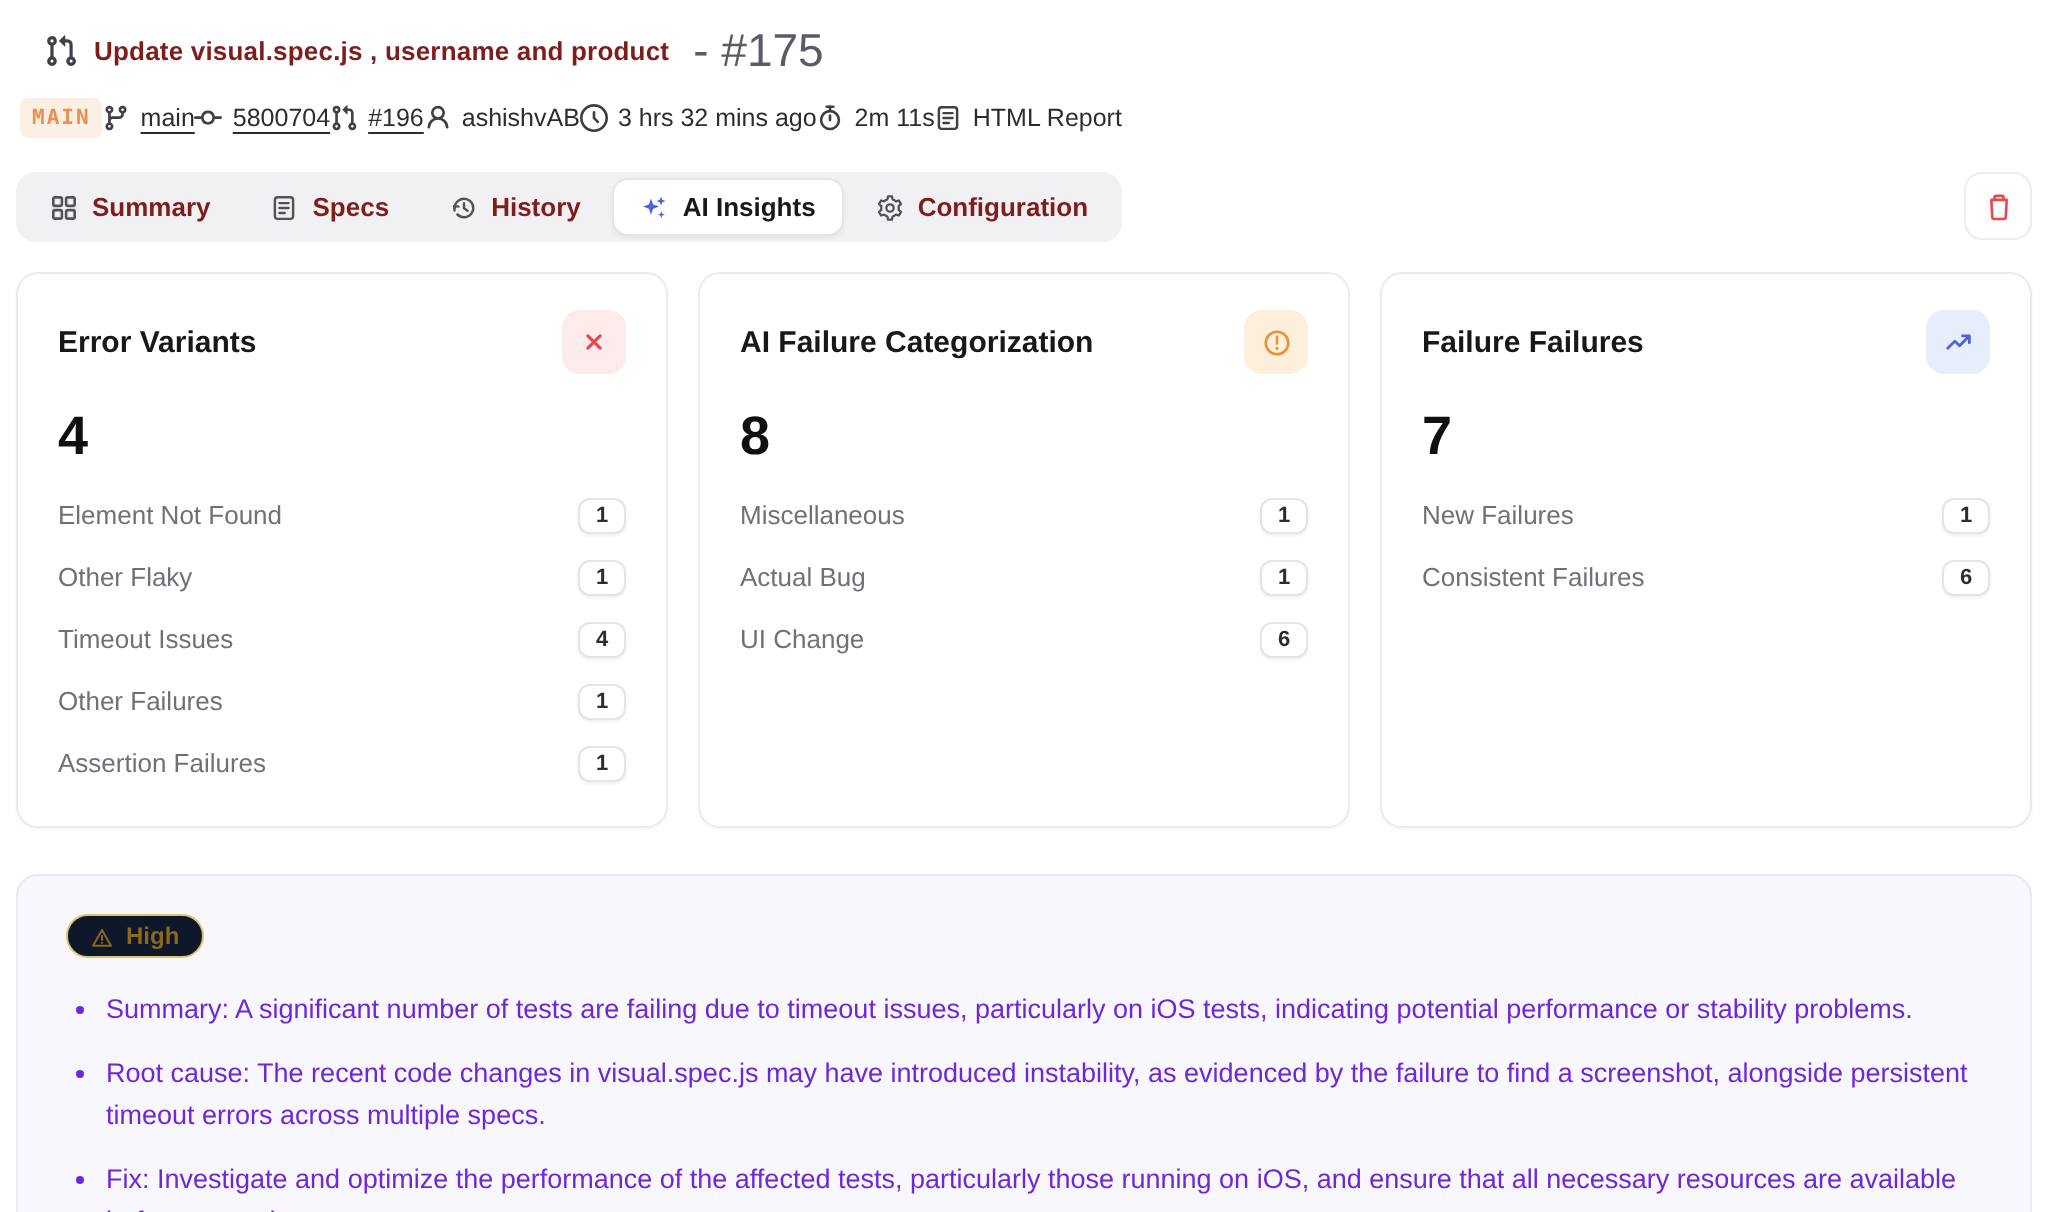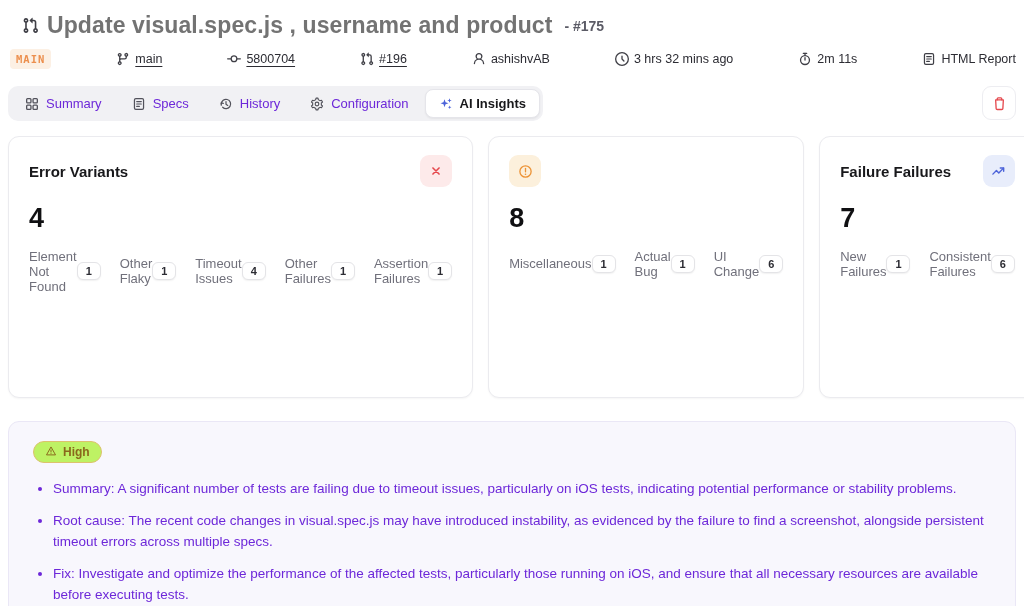--- a/index.html
+++ b/index.html
@@ -8,43 +8,43 @@
     font-family: "Liberation Sans", "DejaVu Sans", sans-serif;
     color: #18181b;
     -webkit-font-smoothing: antialiased;
   }
   .page { width: 1024px; min-height: 606px; padding: 8px 8px 10px; }
 
   
   .title-row { display: flex; align-items: center; gap: 8px; margin: 4px 0 0 14px; }
   .title-row svg { display: block; }
   .pr-title-icon { color: #3f3f46; display: flex; }
-  .page-title { font-size: 23px; font-weight: 700; color: #737373; letter-spacing: .1px; }
-  .run-number { font-size: 14px; font-weight: 700; color: #5b5b66; margin-left: 4px; }
-
-  .meta-row { display: flex; align-items: center; gap: 15px; margin: 10px 0 0 2px; justify-content: space-between; }
+  .page-title { font-size: 13px; font-weight: 700; color: #7f1d1d; letter-spacing: .1px; }
+  .run-number { font-size: 23px; font-weight: 400; color: #5b5b66; margin-left: 4px; }
+
+  .meta-row { display: flex; align-items: center; margin: 10px 0 0 2px; }
   .meta-item { display: flex; align-items: center; gap: 5px; font-size: 12.5px; color: #2c2c33; }
   .meta-item .mi { color: #3f3f46; display: flex; }
   .meta-link { text-decoration: underline; text-underline-offset: 2.5px; text-decoration-thickness: 1px; cursor: pointer; }
   .env-badge {
     font-family: "DejaVu Sans Mono", "Liberation Mono", monospace;
     font-size: 10.5px; font-weight: 700; letter-spacing: 1px;
     color: #ec8f4e; background: #fcf0e4; border-radius: 4px; padding: 4px 6px;
   }
 
   
   .tab-strip { display: flex; align-items: flex-start; justify-content: space-between; margin-top: 17px; }
   .tabbar {
     display: inline-flex; align-items: center; gap: 2px;
     background: #f1f1f4; border-radius: 10px; padding: 3px;
   }
   .tab {
     display: flex; align-items: center; gap: 7px; border: 1px solid transparent;
     background: transparent; border-radius: 8px; padding: 6px 13px;
-    font-family: inherit; font-size: 13px; font-weight: 400; color: #6d28d9; cursor: pointer;
+    font-family: inherit; font-size: 13px; font-weight: 700; color: #7f1d1d; cursor: pointer;
   }
   .tab .t-ic { display: flex; color: #52525b; }
   .tab.active {
     background: #fff; border-color: #e5e5ea; color: #18181b; font-weight: 600;
     box-shadow: 0 1px 2px rgba(0,0,0,.06);
   }
   .tab.active .t-ic.sparkle { color: #4c63d9; }
   .delete-btn {
     width: 34px; height: 34px; border: 1px solid #ededf1; background: #fff; border-radius: 9px;
     display: flex; align-items: center; justify-content: center; color: #e5484d; cursor: pointer;
@@ -57,41 +57,41 @@
     padding: 18px 20px 16px; box-shadow: 0 1px 2px rgba(0,0,0,.04);
     min-height: 262px;
   }
   .card-head { display: flex; align-items: center; justify-content: space-between; }
   .card-title { font-size: 15px; font-weight: 600; color: #18181b; }
   .card-icon { width: 32px; height: 32px; border-radius: 9px; display: flex; align-items: center; justify-content: center; }
   .ci-red   { background: #fdeaea; color: #e5484d; }
   .ci-amber { background: #fcf0dc; color: #ec9235; }
   .ci-blue  { background: #e8edfb; color: #4c63d9; }
   .card-total { font-size: 27px; font-weight: 700; color: #101012; margin: 16px 0 8px; }
-  .card-list { display: flex; flex-direction: row; gap: 19px; }
+  .card-list { display: flex; flex-direction: column; }
   .c-row { display: flex; align-items: center; justify-content: space-between; padding: 6.5px 0; }
   .c-row-label { font-size: 13px; color: #70707b; }
   .count-badge {
     min-width: 24px; text-align: center; font-size: 11px; font-weight: 600; color: #2c2c33;
     background: #fff; border: 1px solid #e4e4e7; border-radius: 6px; padding: 2px 6px;
     box-shadow: 0 1px 1.5px rgba(0,0,0,.06);
   }
 
   
   .insights {
     margin-top: 23px; background: #f8f7fd; border: 1px solid #eae7f6; border-radius: 11px;
     padding: 19px 24px 18px;
   }
   .insights-head { display: flex; align-items: center; justify-content: space-between; }
   .insights-title { display: flex; align-items: center; gap: 9px; color: #6c3bd6; }
   .insights-title .sp { display: flex; color: #6c3bd6; }
   .insights-title h2 { font-size: 16px; font-weight: 700; }
   .severity-badge {
-    display: flex; align-items: flex-start; gap: 6px;
-    background: #bef264; border: 1px solid #dcc26d; color: #8a681c;
+    display: flex; align-items: flex-end; gap: 6px;
+    background: #0f172a; border: 1px solid #dcc26d; color: #8a681c;
     border-radius: 999px; padding: 3px 11px; font-size: 12px; font-weight: 600;
   }
   .insights-list { margin: 16px 0 0 20px; }
   .insights-list li { font-size: 13.5px; color: #6d28d9; line-height: 1.55; margin-bottom: 11px; }
   .insights-list li:last-child { margin-bottom: 2px; }
 </style>
 </head>
 <body>
 
 <div class="page">
@@ -204,38 +204,38 @@
       <button class="tab">
         <span class="t-ic">
           <svg width="14" height="14" viewBox="0 0 16 16" fill="none" stroke="currentColor" stroke-width="1.4" stroke-linecap="round" stroke-linejoin="round">
               <path d="M2.7 8a5.3 5.3 0 1 1 1.5 3.7"></path>
               <path d="M2.6 9.4 2.4 6.8l2.5.4"></path>
               <path d="M8 5.2v3l2 1.4"></path>
             </svg>
         </span>
         <span>History</span>
       </button>
+      <button class="tab active">
+        <span class="t-ic sparkle">
+          <svg width="14" height="14" viewBox="0 0 16 16" fill="currentColor">
+              <path d="M6.3 2.6 7.5 6l3.4 1.2L7.5 8.4 6.3 11.8 5.1 8.4 1.7 7.2 5.1 6Z"></path>
+              <path d="M12 1.4l.7 1.9 1.9.7-1.9.7-.7 1.9-.7-1.9-1.9-.7 1.9-.7Z"></path>
+              <path d="M12.2 9.8l.55 1.45 1.45.55-1.45.55-.55 1.45-.55-1.45-1.45-.55 1.45-.55Z"></path>
+            </svg>
+        </span>
+        <span>AI Insights</span>
+      </button>
       <button class="tab">
         <span class="t-ic">
           <svg width="14" height="14" viewBox="0 0 16 16" fill="none" stroke="currentColor" stroke-width="1.3" stroke-linecap="round" stroke-linejoin="round">
               <circle cx="8" cy="8" r="2.1"></circle>
               <path d="M13 8c0-.4 0-.8-.1-1.1l1.4-1.1-1.2-2.1-1.7.5c-.6-.5-1.2-.9-1.9-1.1L9.1 1.3H6.9L6.5 3.1c-.7.2-1.3.6-1.9 1.1l-1.7-.5-1.2 2.1 1.4 1.1C3 7.2 3 7.6 3 8s0 .8.1 1.1l-1.4 1.1 1.2 2.1 1.7-.5c.6.5 1.2.9 1.9 1.1l.4 1.8h2.2l.4-1.8c.7-.2 1.3-.6 1.9-1.1l1.7.5 1.2-2.1-1.4-1.1c.1-.3.1-.7.1-1.1Z"></path>
             </svg>
         </span>
         <span>Configuration</span>
-      </button>
-      <button class="tab active">
-        <span class="t-ic sparkle">
-          <svg width="14" height="14" viewBox="0 0 16 16" fill="currentColor">
-              <path d="M6.3 2.6 7.5 6l3.4 1.2L7.5 8.4 6.3 11.8 5.1 8.4 1.7 7.2 5.1 6Z"></path>
-              <path d="M12 1.4l.7 1.9 1.9.7-1.9.7-.7 1.9-.7-1.9-1.9-.7 1.9-.7Z"></path>
-              <path d="M12.2 9.8l.55 1.45 1.45.55-1.45.55-.55 1.45-.55-1.45-1.45-.55 1.45-.55Z"></path>
-            </svg>
-        </span>
-        <span>AI Insights</span>
       </button>
     </div>
 
     <button class="delete-btn">
       <span style="display:flex">
         <svg width="15" height="15" viewBox="0 0 16 16" fill="none" stroke="currentColor" stroke-width="1.4" stroke-linecap="round" stroke-linejoin="round">
             <path d="M5.6 4V2.9c0-.5.4-.9.9-.9h3c.5 0 .9.4.9.9V4"></path>
             <path d="M3.9 4.2h8.2l-.5 9c0 .7-.6 1.2-1.3 1.2H5.7c-.7 0-1.3-.5-1.3-1.2Z"></path>
           </svg>
       </span>
@@ -273,20 +273,21 @@
         </div>
         <div class="c-row">
           <span class="c-row-label">Assertion Failures</span>
           <span class="count-badge">1</span>
         </div>
       </div>
     </section>
 
     <section class="card">
       <div class="card-head">
+        <h3 class="card-title">AI Failure Categorization</h3>
         <span class="card-icon ci-amber">
           <svg width="15" height="15" viewBox="0 0 16 16" fill="none" stroke="currentColor" stroke-width="1.4">
               <circle cx="8" cy="8" r="6"></circle>
               <path d="M8 4.7v3.6" stroke-linecap="round"></path>
               <circle cx="8" cy="10.9" r="0.85" fill="currentColor" stroke="none"></circle>
             </svg>
         </span>
       </div>
       <div class="card-total">8</div>
       <div class="card-list">

